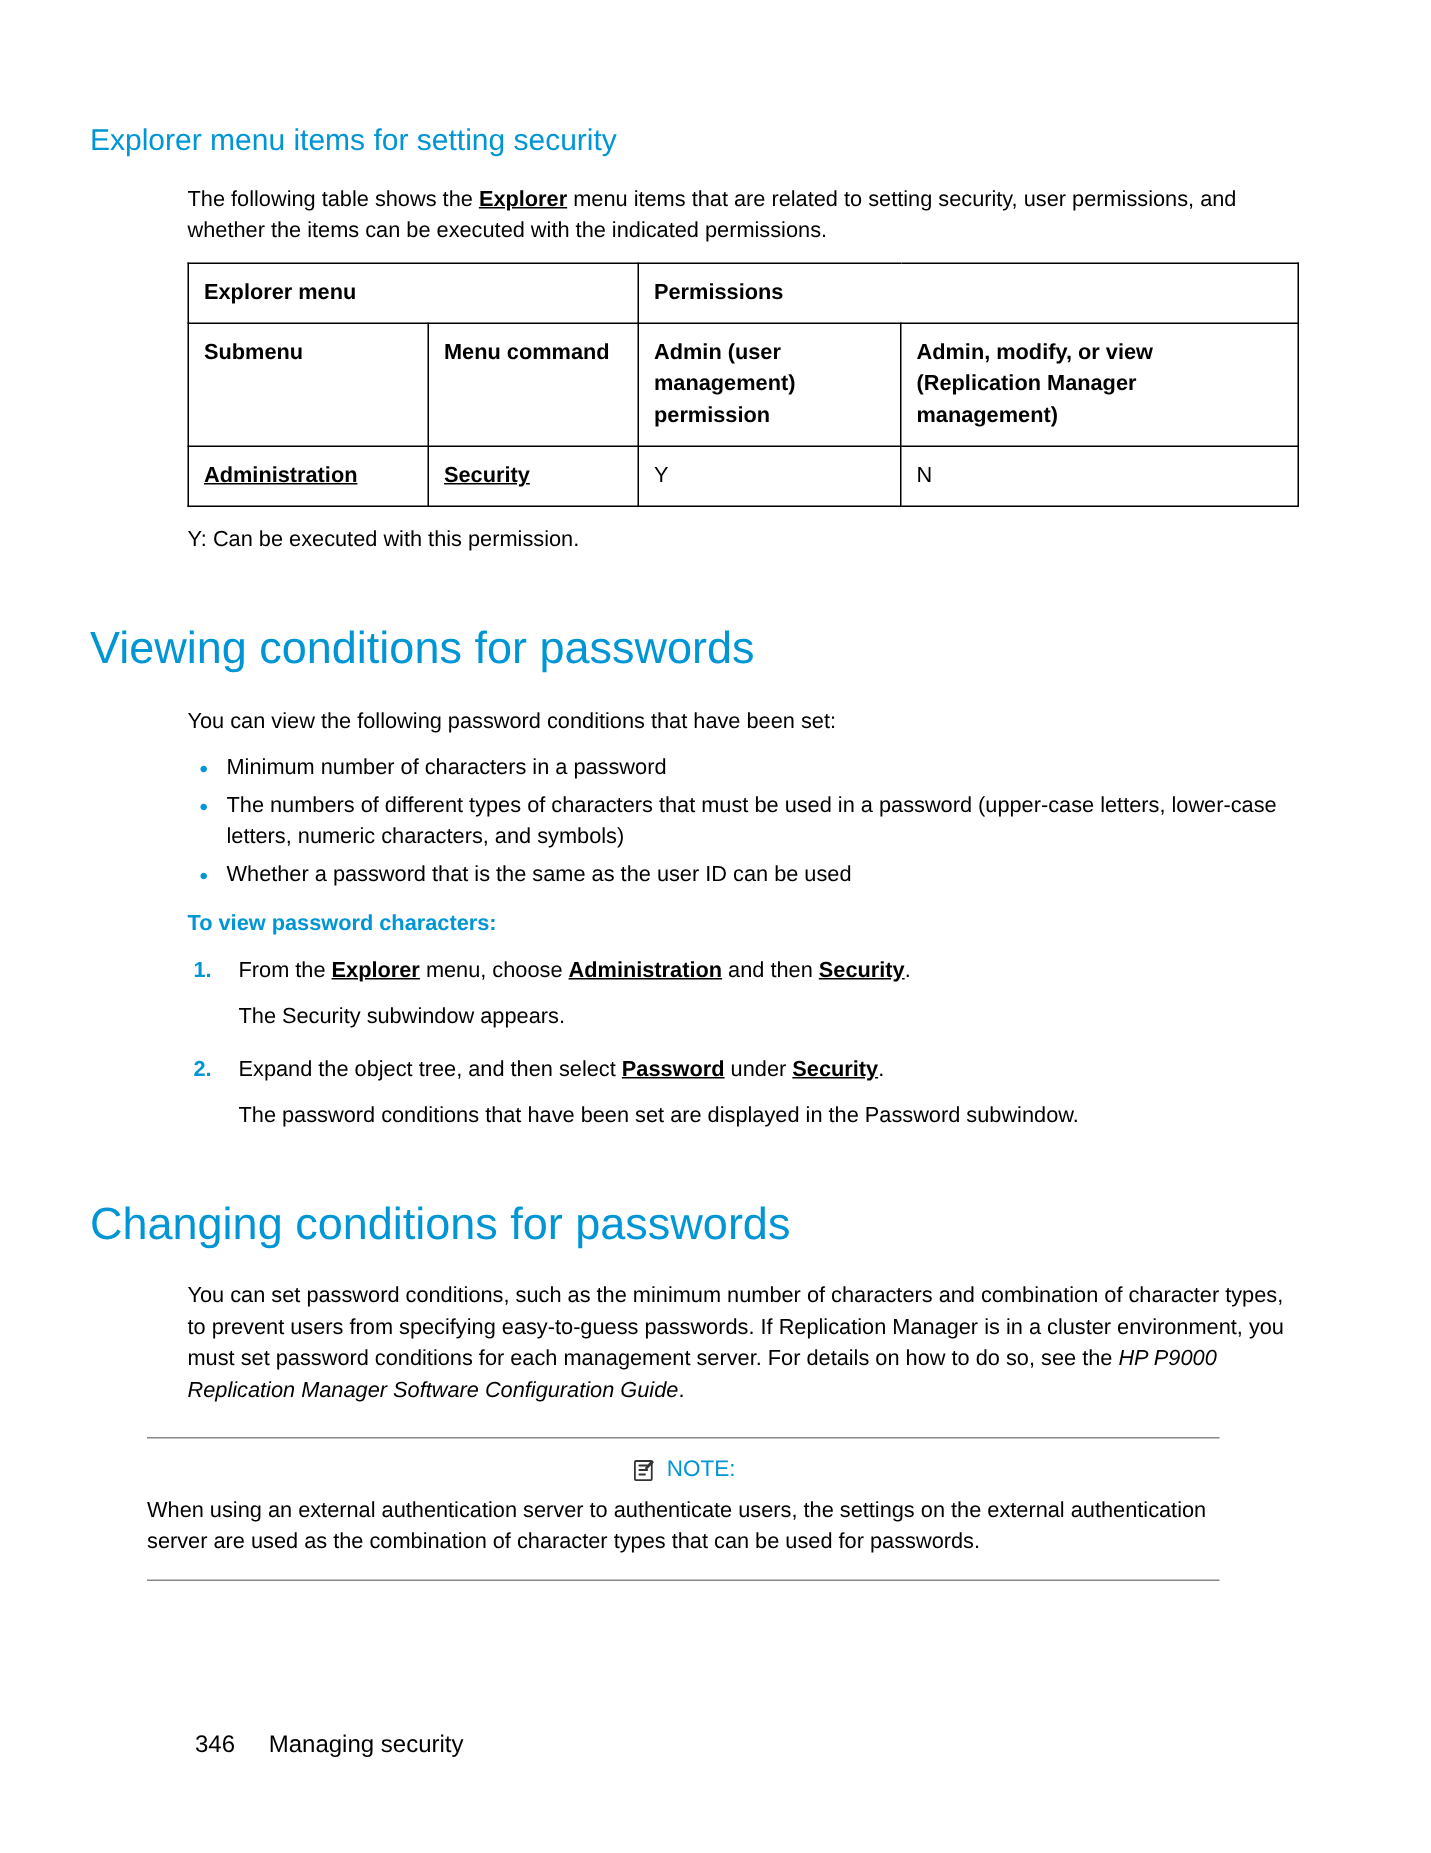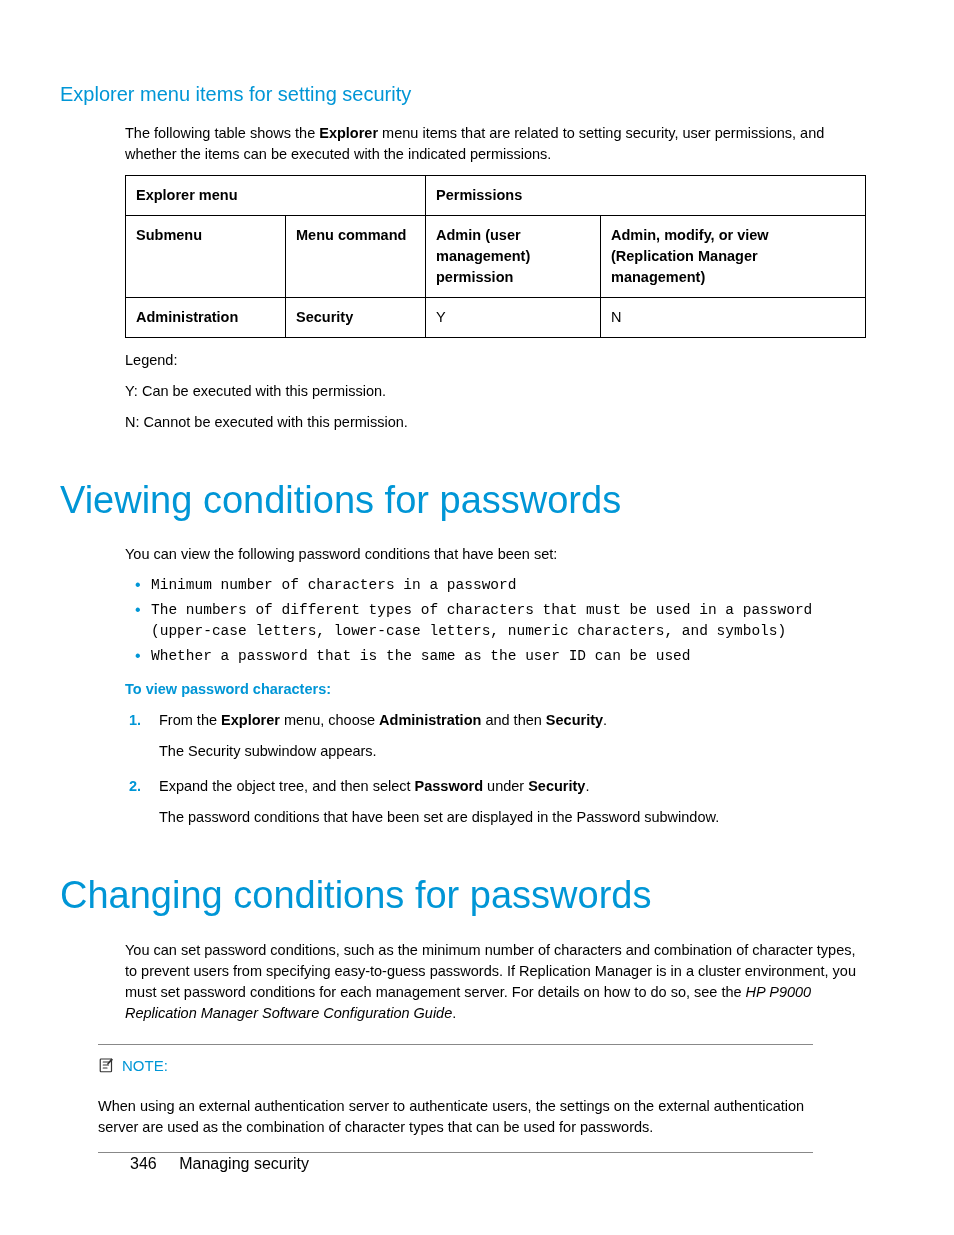--- a/index.html
+++ b/index.html
@@ -21,21 +21,21 @@
   .h2 {
     font-family: Arial, Helvetica, sans-serif;
     font-weight: 400;
     font-size: 20px;
     color: #0096d6;
     margin: 0 0 14px 0;
   }
   .h1 {
     font-family: Arial, Helvetica, sans-serif;
     font-weight: 300;
-    font-size: 38px;
+    font-size: 30px;
     color: #0096d6;
     margin: 40px 0 16px 0;
   }
   .body-indent {
     margin-left: 65px;
   }
   p { margin: 0 0 10px 0; }
   table.perm {
     border-collapse: collapse;
     width: 741px;
@@ -51,21 +51,20 @@
   table.perm th { font-weight: 700; }
   ul.bullets {
     list-style: none;
     padding: 0;
     margin: 6px 0 10px 0;
   }
   ul.bullets li {
     position: relative;
     padding-left: 26px;
     margin: 4px 0;
-    font-family: Liberation Mono, monospace;
   }
   ul.bullets li::before {
     content: "•";
     color: #0096d6;
     position: absolute;
     left: 8px;
     top: 0;
     font-size: 16px;
   }
   .procedure-heading {
@@ -95,33 +94,34 @@
   }
   .step-result {
     margin-top: 10px;
   }
   .related-heading {
     font-weight: 700;
     margin: 14px 0 6px 0;
   }
   .link { color: #0096d6; }
   .italic { font-style: italic; }
-  .bold { font-weight: 700; }
+  .bold { font-weight: 700; text-decoration: underline; }
   .note-block {
     margin: 20px 0 0 38px;
     border-top: 1px solid #888;
     border-bottom: 1px solid #888;
     padding: 10px 0 14px 0;
     width: 715px;
   }
   .note-label-row {
     display: flex;
     align-items: center;
     gap: 6px;
-    margin-bottom: 20px;
+    margin-bottom: 6px;
+    justify-content: center;
   }
   .note-icon {
     width: 18px; height: 18px;
     display: inline-flex;
     align-items: center; justify-content: center;
   }
   .note-label {
     color: #0096d6;
     font-size: 15px;
   }
@@ -159,23 +159,21 @@
       </tr>
       <tr>
         <td class="bold">Administration</td>
         <td class="bold">Security</td>
         <td>Y</td>
         <td>N</td>
       </tr>
     </tbody>
       </table>
 
-    <p>Legend:</p>
     <p>Y: Can be executed with this permission.</p>
-    <p>N: Cannot be executed with this permission.</p>
   </div>
 
   <div class="h1">Viewing conditions for passwords</div>
 
   <div class="body-indent">
     <p>You can view the following password conditions that have been set:</p>
 
     <ul class="bullets">
       <li>Minimum number of characters in a password</li>
       <li>The numbers of different types of characters that must be used in a password (upper-case letters, lower-case letters, numeric characters, and symbols)</li>

